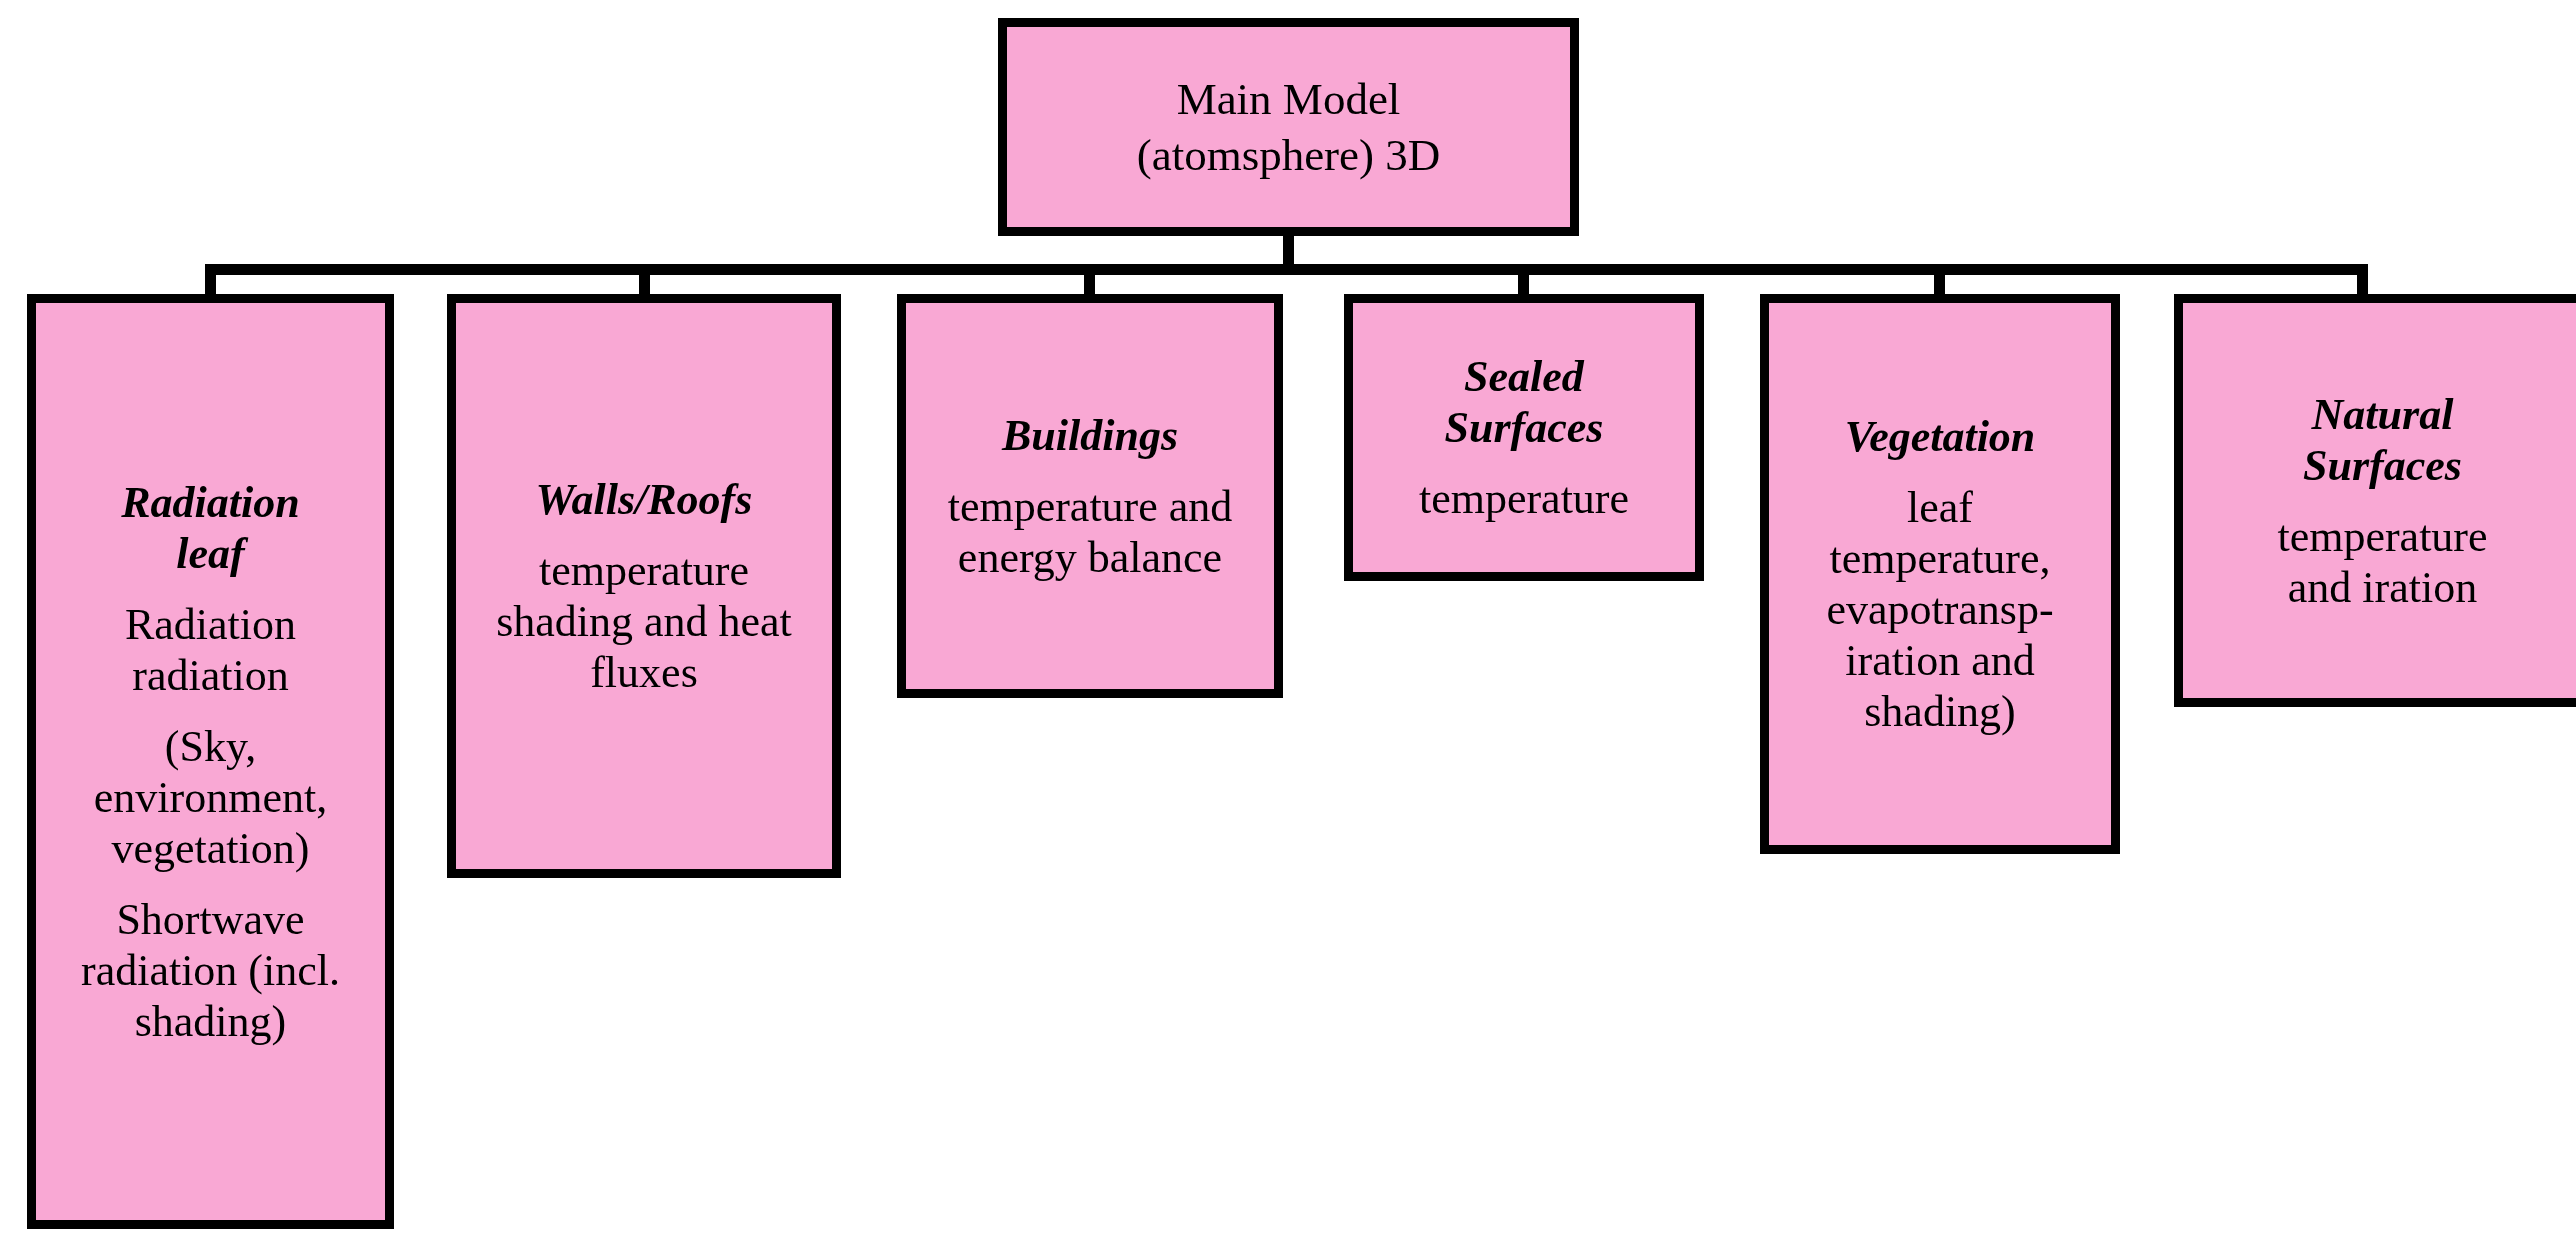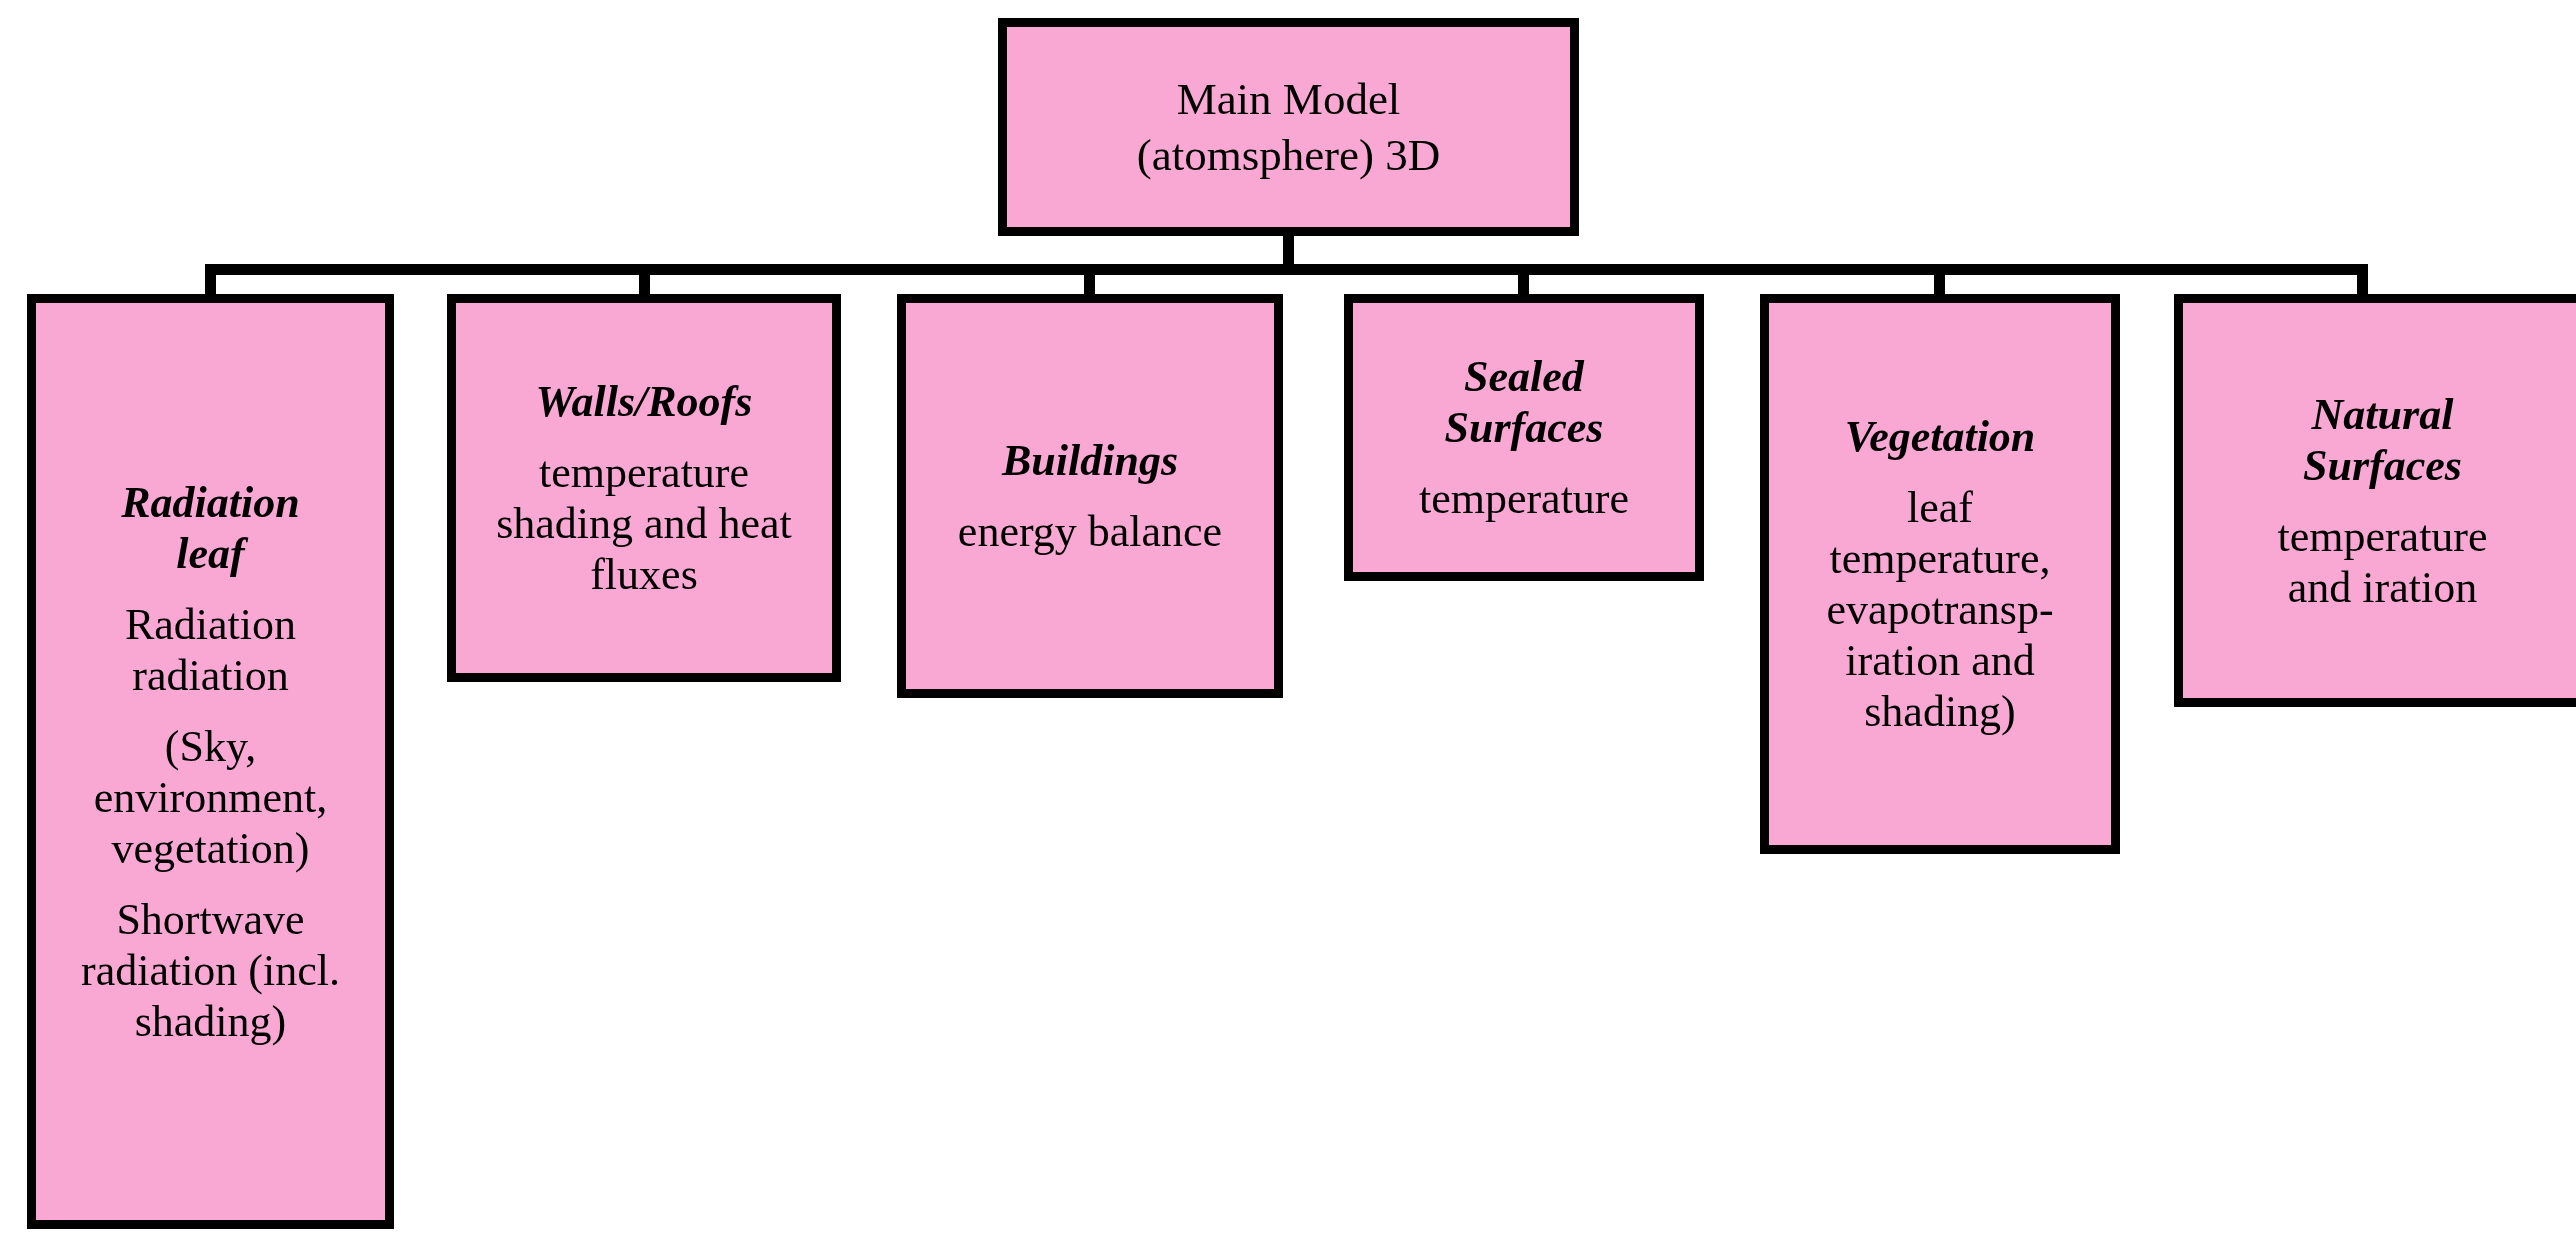--- a/index.html
+++ b/index.html
@@ -53,21 +53,21 @@
   .hline { left: 205px;  top: 264px; width: 2163px; height: 11px; }
   .stub  { top: 268px; width: 11px; height: 35px; }
   .stub-1 { left: 205px; }
   .stub-2 { left: 639px; }
   .stub-3 { left: 1084px; }
   .stub-4 { left: 1518px; }
   .stub-5 { left: 1934px; }
   .stub-6 { left: 2357px; }
   
   .box-1 { left: 27px;   top: 294px; width: 367px; height: 935px; }
-  .box-2 { left: 447px;  top: 294px; width: 394px; height: 388px; }
+  .box-2 { left: 447px;  top: 294px; width: 394px; height: 584px; }
   .box-3 { left: 897px; top: 294px; width: 386px; height: 404px; }
   .box-4 { left: 1344px; top: 294px; width: 360px; height: 287px; }
   .box-5 { left: 1760px; top: 294px; width: 360px; height: 560px; }
   .box-6 { left: 2174px; top: 294px; width: 417px; height: 413px; }
 </style>
 </head>
 <body>
 
 <div class="canvas">
 
@@ -115,20 +115,21 @@
       <span class="ln">shading and heat</span>
       <span class="ln">fluxes</span>
     </div>
   </div>
 
   <div class="box box-3">
     <div class="child-title">
       <span class="ln">Buildings</span>
     </div>
     <div class="child-para">
+      <span class="ln">temperature and</span>
       <span class="ln">energy balance</span>
     </div>
   </div>
 
   <div class="box box-4">
     <div class="child-title">
       <span class="ln">Sealed</span>
       <span class="ln">Surfaces</span>
     </div>
     <div class="child-para">

